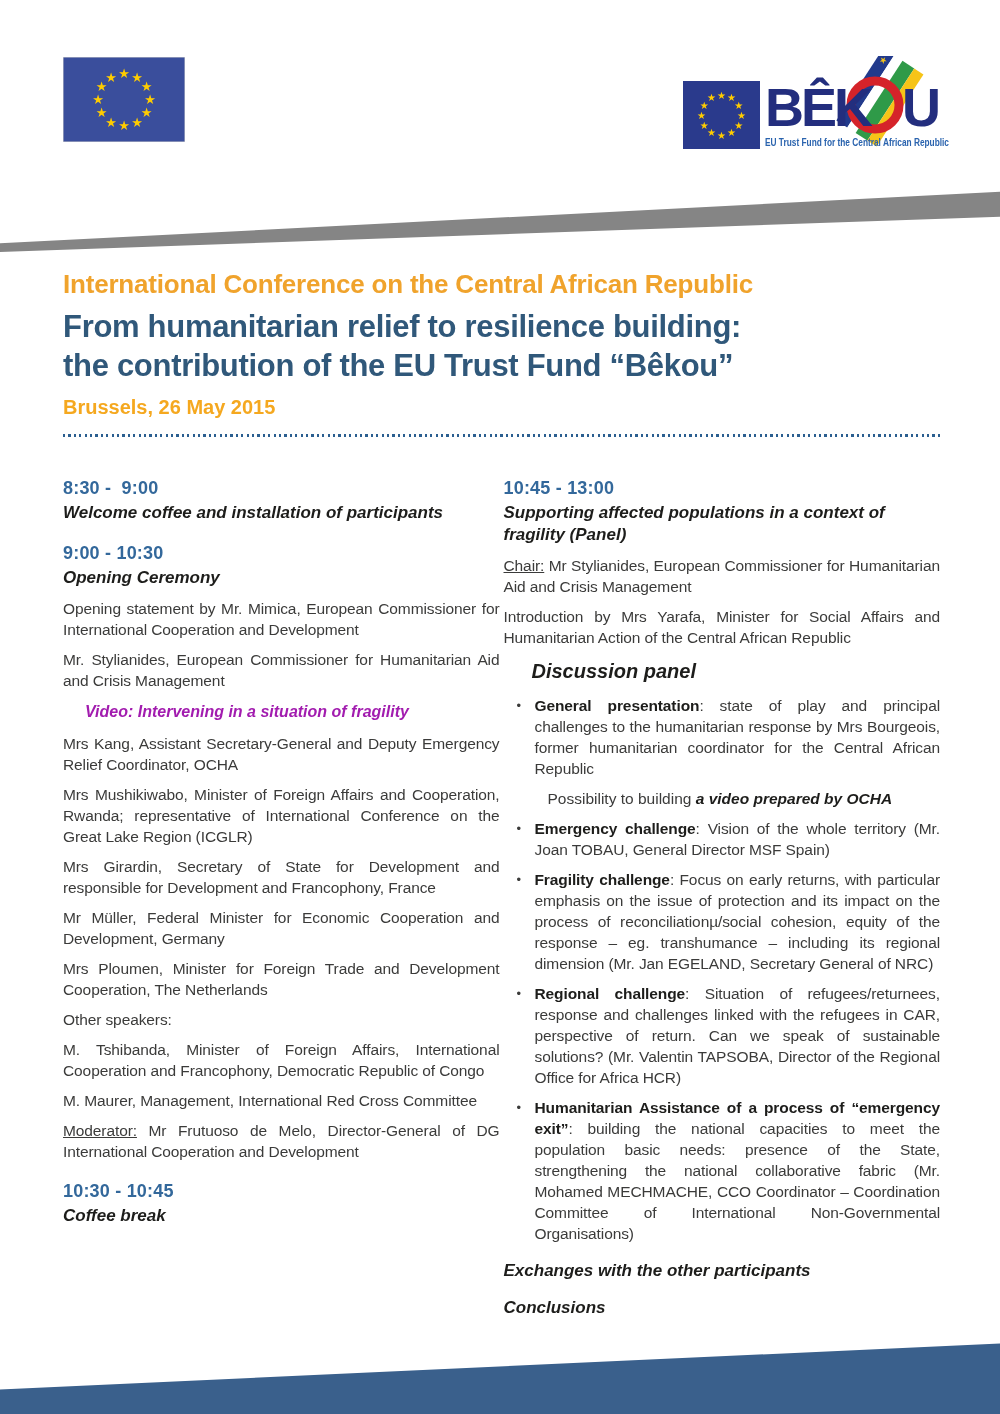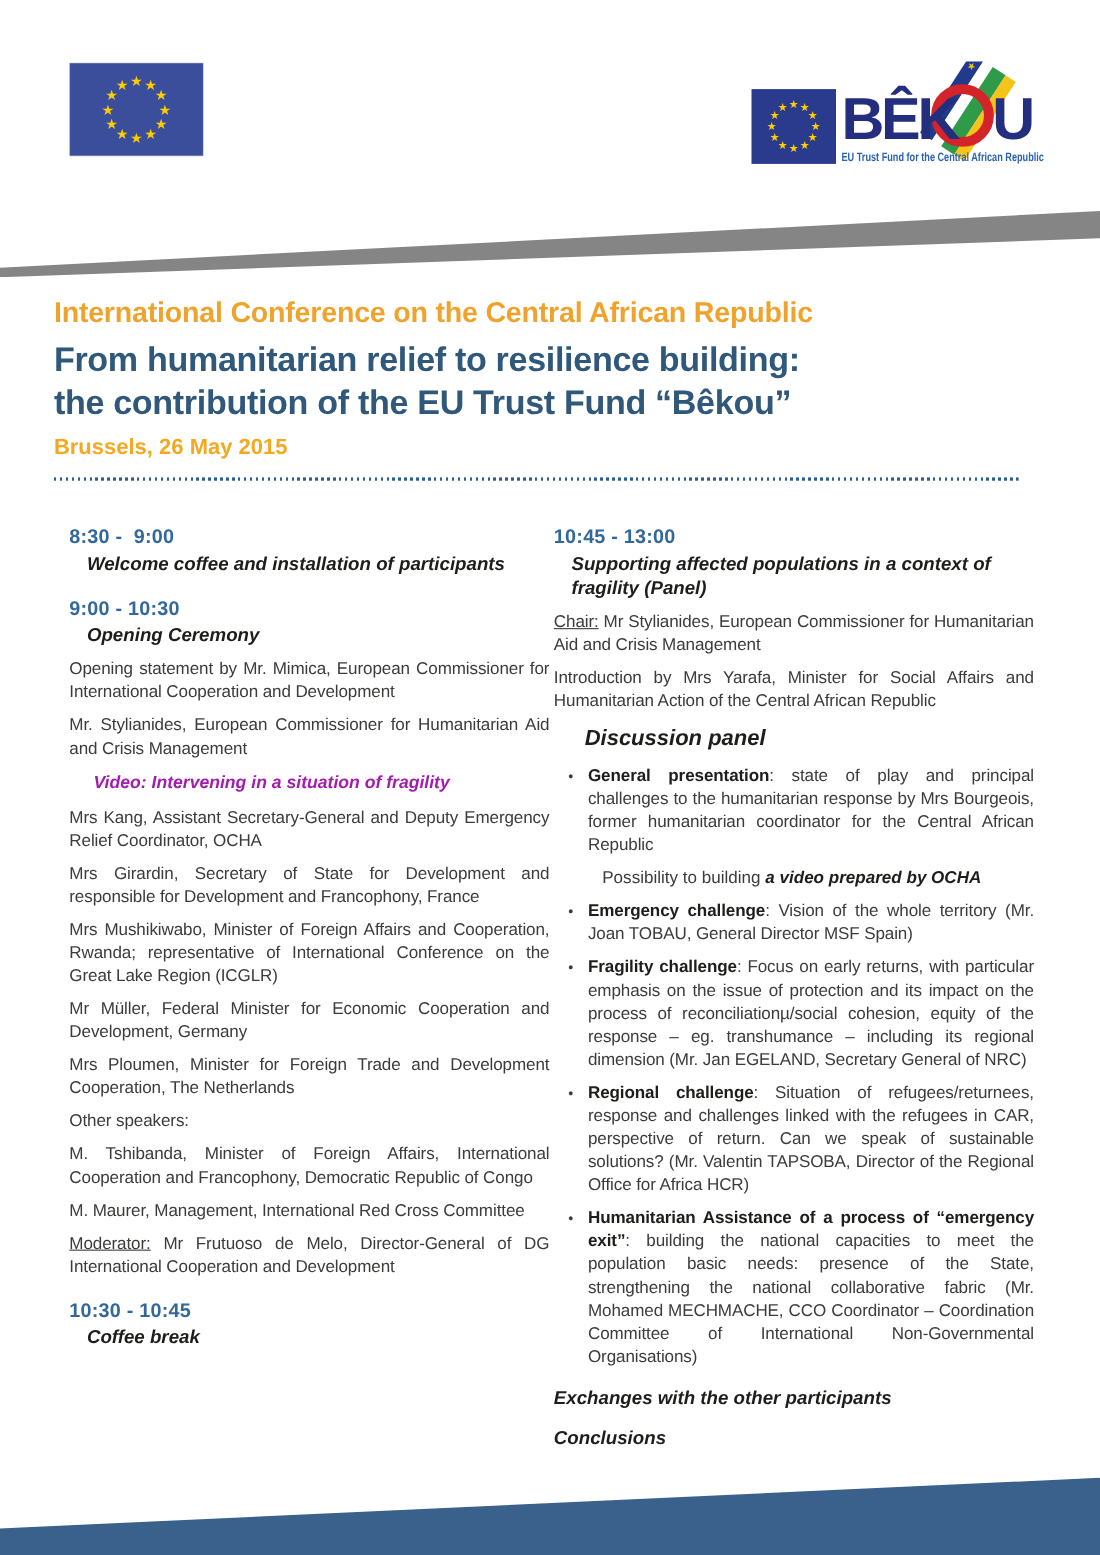--- a/index.html
+++ b/index.html
@@ -23,21 +23,21 @@
     position: absolute; left: 0; top: 1342px; width: 1000px; height: 72px;
     background: #3A608C;
     clip-path: polygon(0 66%, 100% 2%, 100% 100%, 0 100%);
   }
 
   
   .eu-flag-box { position: absolute; left: 63px; top: 57px; }
   .bekou-box   { position: absolute; left: 683px; top: 56px; }
 
   
-  .head-block { position: absolute; left: 49px; top: 270px; width: 877px; }
+  .head-block { position: absolute; left: 63px; top: 270px; width: 877px; }
   .kicker {
     font-size: 26px; font-weight: bold; color: #F0A32C;
     letter-spacing: -0.2px; line-height: 1.1;
   }
   .page-title {
     margin-top: 8px;
     font-size: 31px; font-weight: bold; color: #30587A;
     letter-spacing: -0.3px; line-height: 1.26;
   }
   .date-line { margin-top: 11px; font-size: 20px; font-weight: bold; color: #F5A81F; }
@@ -53,21 +53,21 @@
     display: flex; column-gap: 4px;
   }
   .col { flex: 1; min-width: 0; }
   .col > :first-child { margin-top: 0; }
 
   .time {
     margin: 19px 0 3px; font-size: 18px; font-weight: bold;
     color: #33689B; white-space: pre-wrap; letter-spacing: 0.2px;
   }
   .session-title {
-    margin: 0 16px 4px; font-size: 17px; font-weight: bold; font-style: italic;
+    margin: 0 0 4px; font-size: 17px; font-weight: bold; font-style: italic;
     color: #1d1d1b; line-height: 1.28;
   }
   p.body {
     margin: 9px 0; font-size: 15.5px; line-height: 21px;
     letter-spacing: -0.1px; color: #3b3b3a; text-align: justify;
   }
   .indent-line {
     margin: 12px 0 12px 22px; font-size: 16px; font-weight: bold;
     font-style: italic; color: #a21caf;
   }
@@ -181,22 +181,22 @@
 
       <div class="time">9:00 - 10:30</div>
       <div class="session-title">Opening Ceremony</div>
 
       <p class="body">Opening statement by Mr. Mimica, European Commissioner for International Cooperation and Development</p>
       <p class="body">Mr. Stylianides, European Commissioner for Humanitarian Aid and Crisis Management</p>
 
       <div class="indent-line">Video: Intervening in a situation of fragility</div>
 
       <p class="body">Mrs Kang, Assistant Secretary-General and Deputy Emergency Relief Coordinator, OCHA</p>
+      <p class="body">Mrs Mushikiwabo, Minister of Foreign Affairs and Cooperation, Rwanda; representative of International Conference on the Great Lake Region (ICGLR)</p>
       <p class="body">Mrs Girardin, Secretary of State for Development and responsible for Development and Francophony, France</p>
-      <p class="body">Mrs Mushikiwabo, Minister of Foreign Affairs and Cooperation, Rwanda; representative of International Conference on the Great Lake Region (ICGLR)</p>
       <p class="body">Mr Müller, Federal Minister for Economic Cooperation and Development, Germany</p>
       <p class="body">Mrs Ploumen, Minister for Foreign Trade and Development Cooperation, The Netherlands</p>
       <p class="body">Other speakers:</p>
       <p class="body">M. Tshibanda, Minister of Foreign Affairs, International Cooperation and Francophony, Democratic Republic of Congo</p>
       <p class="body">M. Maurer, Management, International Red Cross Committee</p>
 
       <p class="body"><span class="u">Moderator:</span><span> Mr Frutuoso de Melo, Director-General of DG International Cooperation and Development</span></p>
 
       <div class="time">10:30 - 10:45</div>
       <div class="session-title">Coffee break</div>

